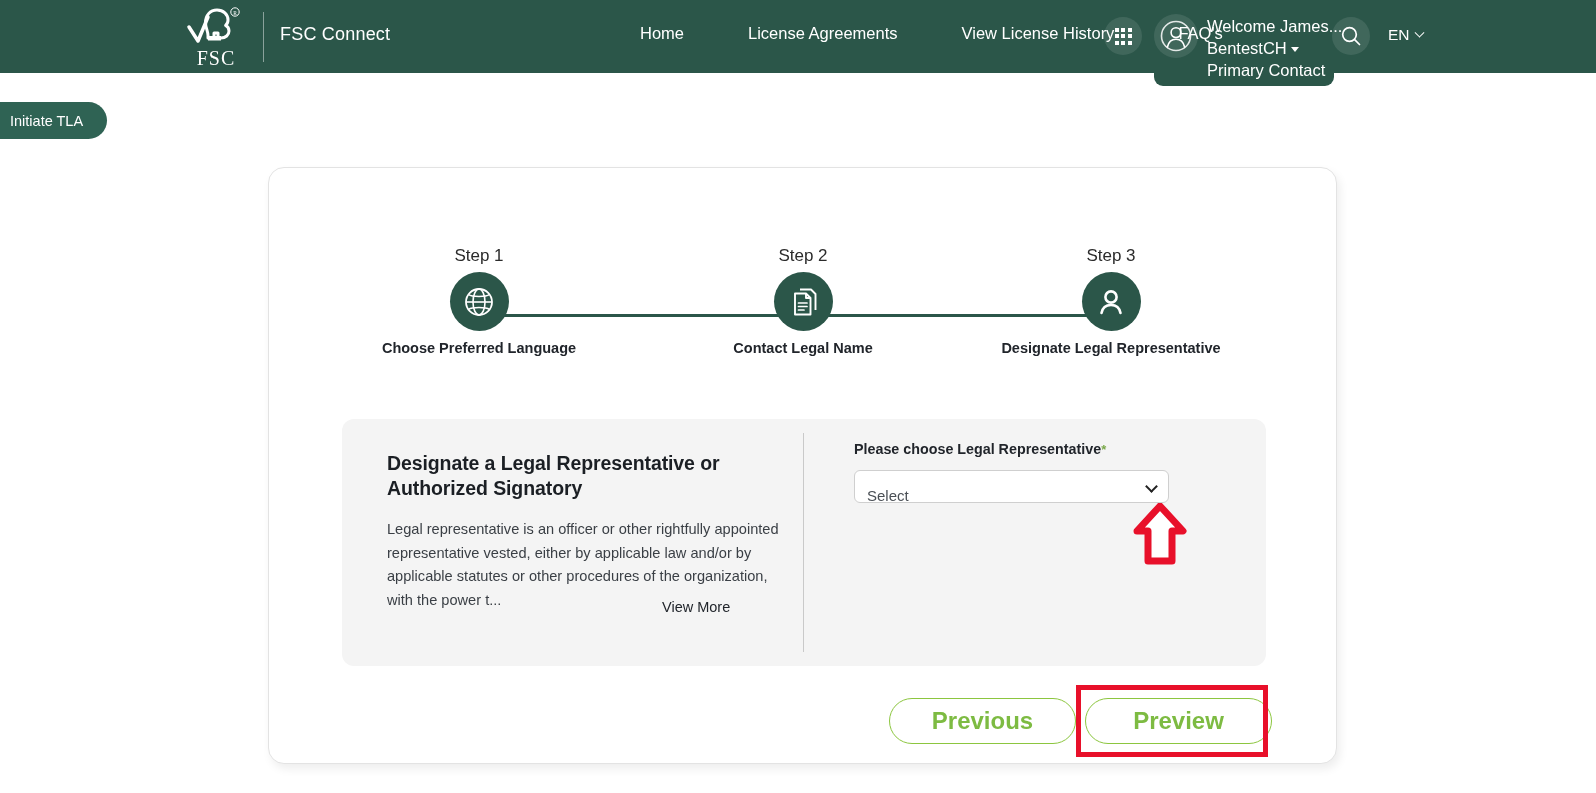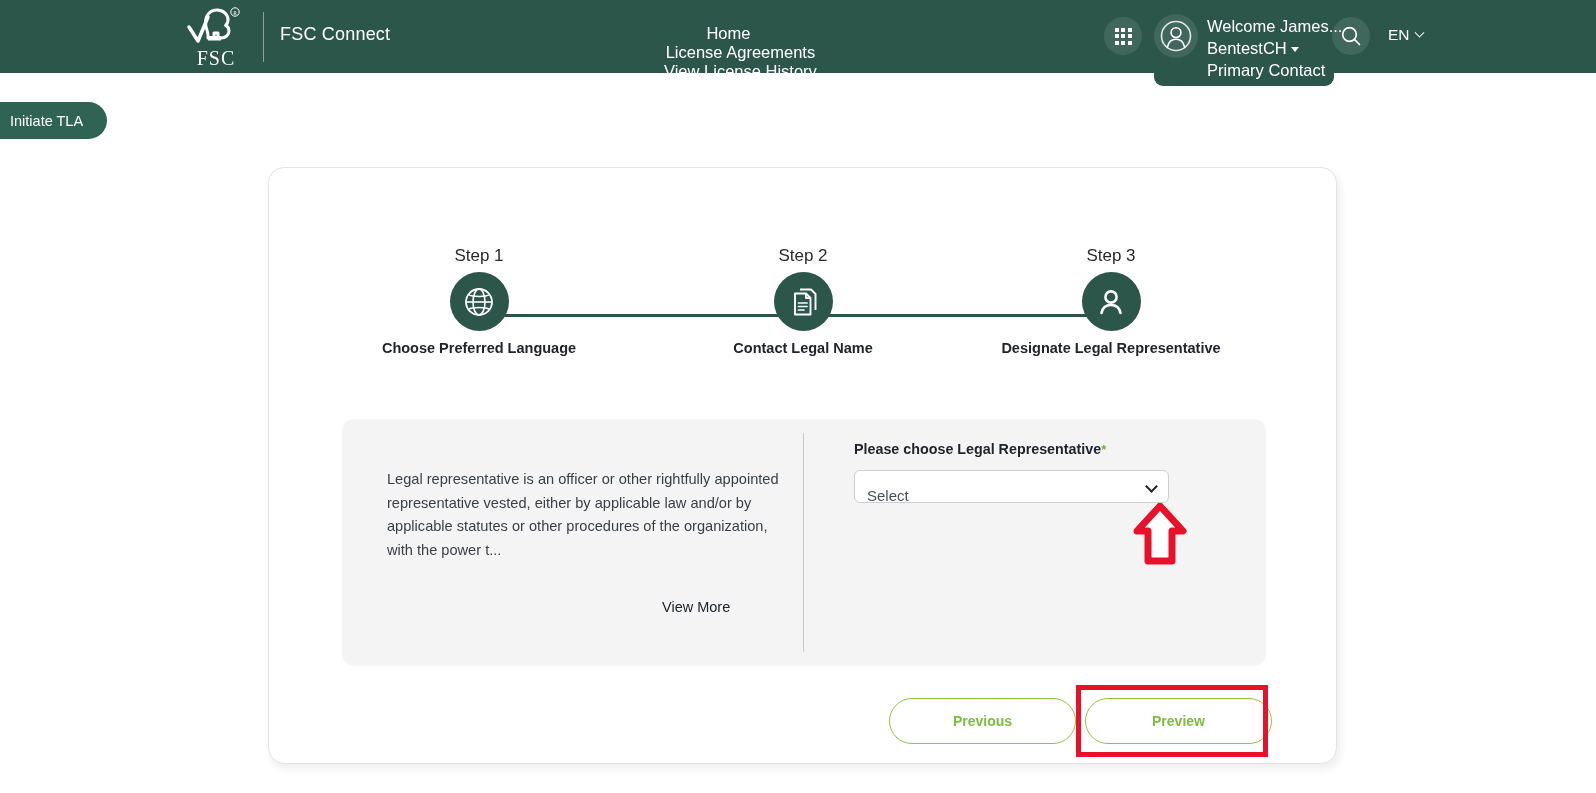--- a/index.html
+++ b/index.html
@@ -25,21 +25,21 @@
   }
   .logo-divider {
     position: absolute; left: 263px; top: 12px;
     width: 1px; height: 50px;
     background: rgba(255,255,255,0.45);
   }
   .brand {
     position: absolute; left: 280px; top: 24px;
     color: #ffffff; font-size: 18px; letter-spacing: .2px;
   }
-  .nav { position: absolute; left: 640px; top: 24px; display: flex; gap: 0; align-items: center; flex-direction: column; }
+  .nav { position: absolute; left: 640px; top: 24px; display: flex; gap: 16px; align-items: flex-start; }
   .nav a {
     color: #ffffff; font-size: 16.5px; text-decoration: none;
     padding: 0 24px; white-space: nowrap;
   }
   .nav a:first-child { padding-left: 0; }
 
   .grid-btn {
     position: absolute; left: 1104px; top: 17px;
     width: 38px; height: 38px; border-radius: 50%;
     background: rgba(255,255,255,0.10);
@@ -169,21 +169,21 @@
     position: absolute; right: 13px; top: 12px;
     width: 9px; height: 9px; pointer-events: none;
     border-right: 2px solid #222; border-bottom: 2px solid #222;
     transform: rotate(45deg);
   }
 
   
   .btn {
     position: absolute; height: 46px; border-radius: 23px;
     background: #ffffff; border: 1.5px solid #8cc63f;
-    color: #7dbb42; font-size: 14px; font-weight: bold;
+    color: #7dbb42; font-size: 24px; font-weight: bold;
     display: flex; align-items: center; justify-content: center;
     cursor: pointer; font-family: "Liberation Sans", sans-serif;
   }
   .btn-prev { left: 620px; top: 530px; width: 187px; }
   .btn-preview { left: 816px; top: 530px; width: 187px; }
 
   
   .anno-box {
     position: absolute; left: 1076px; top: 685px;
     width: 192px; height: 72px;
@@ -320,20 +320,21 @@
           </svg>
         </div>
         <div class="step-label">Designate Legal Representative</div>
       </div>
     </div>
 
     <div class="panel">
       <div class="panel-divider"></div>
 
       <div class="panel-left">
+        <div class="panel-title">Designate a Legal Representative or Authorized Signatory</div>
         <div class="panel-body">Legal representative is an officer or other rightfully appointed representative vested, either by applicable law and/or by applicable statutes or other procedures of the organization, with the power t...</div>
       </div>
       <div class="view-more">View More</div>
 
       <div class="panel-right">
         <div class="field-label">
           <span>Please choose Legal Representative</span><span class="req">*</span>
         </div>
         <div class="select-wrap">
           <select class="select-box">

